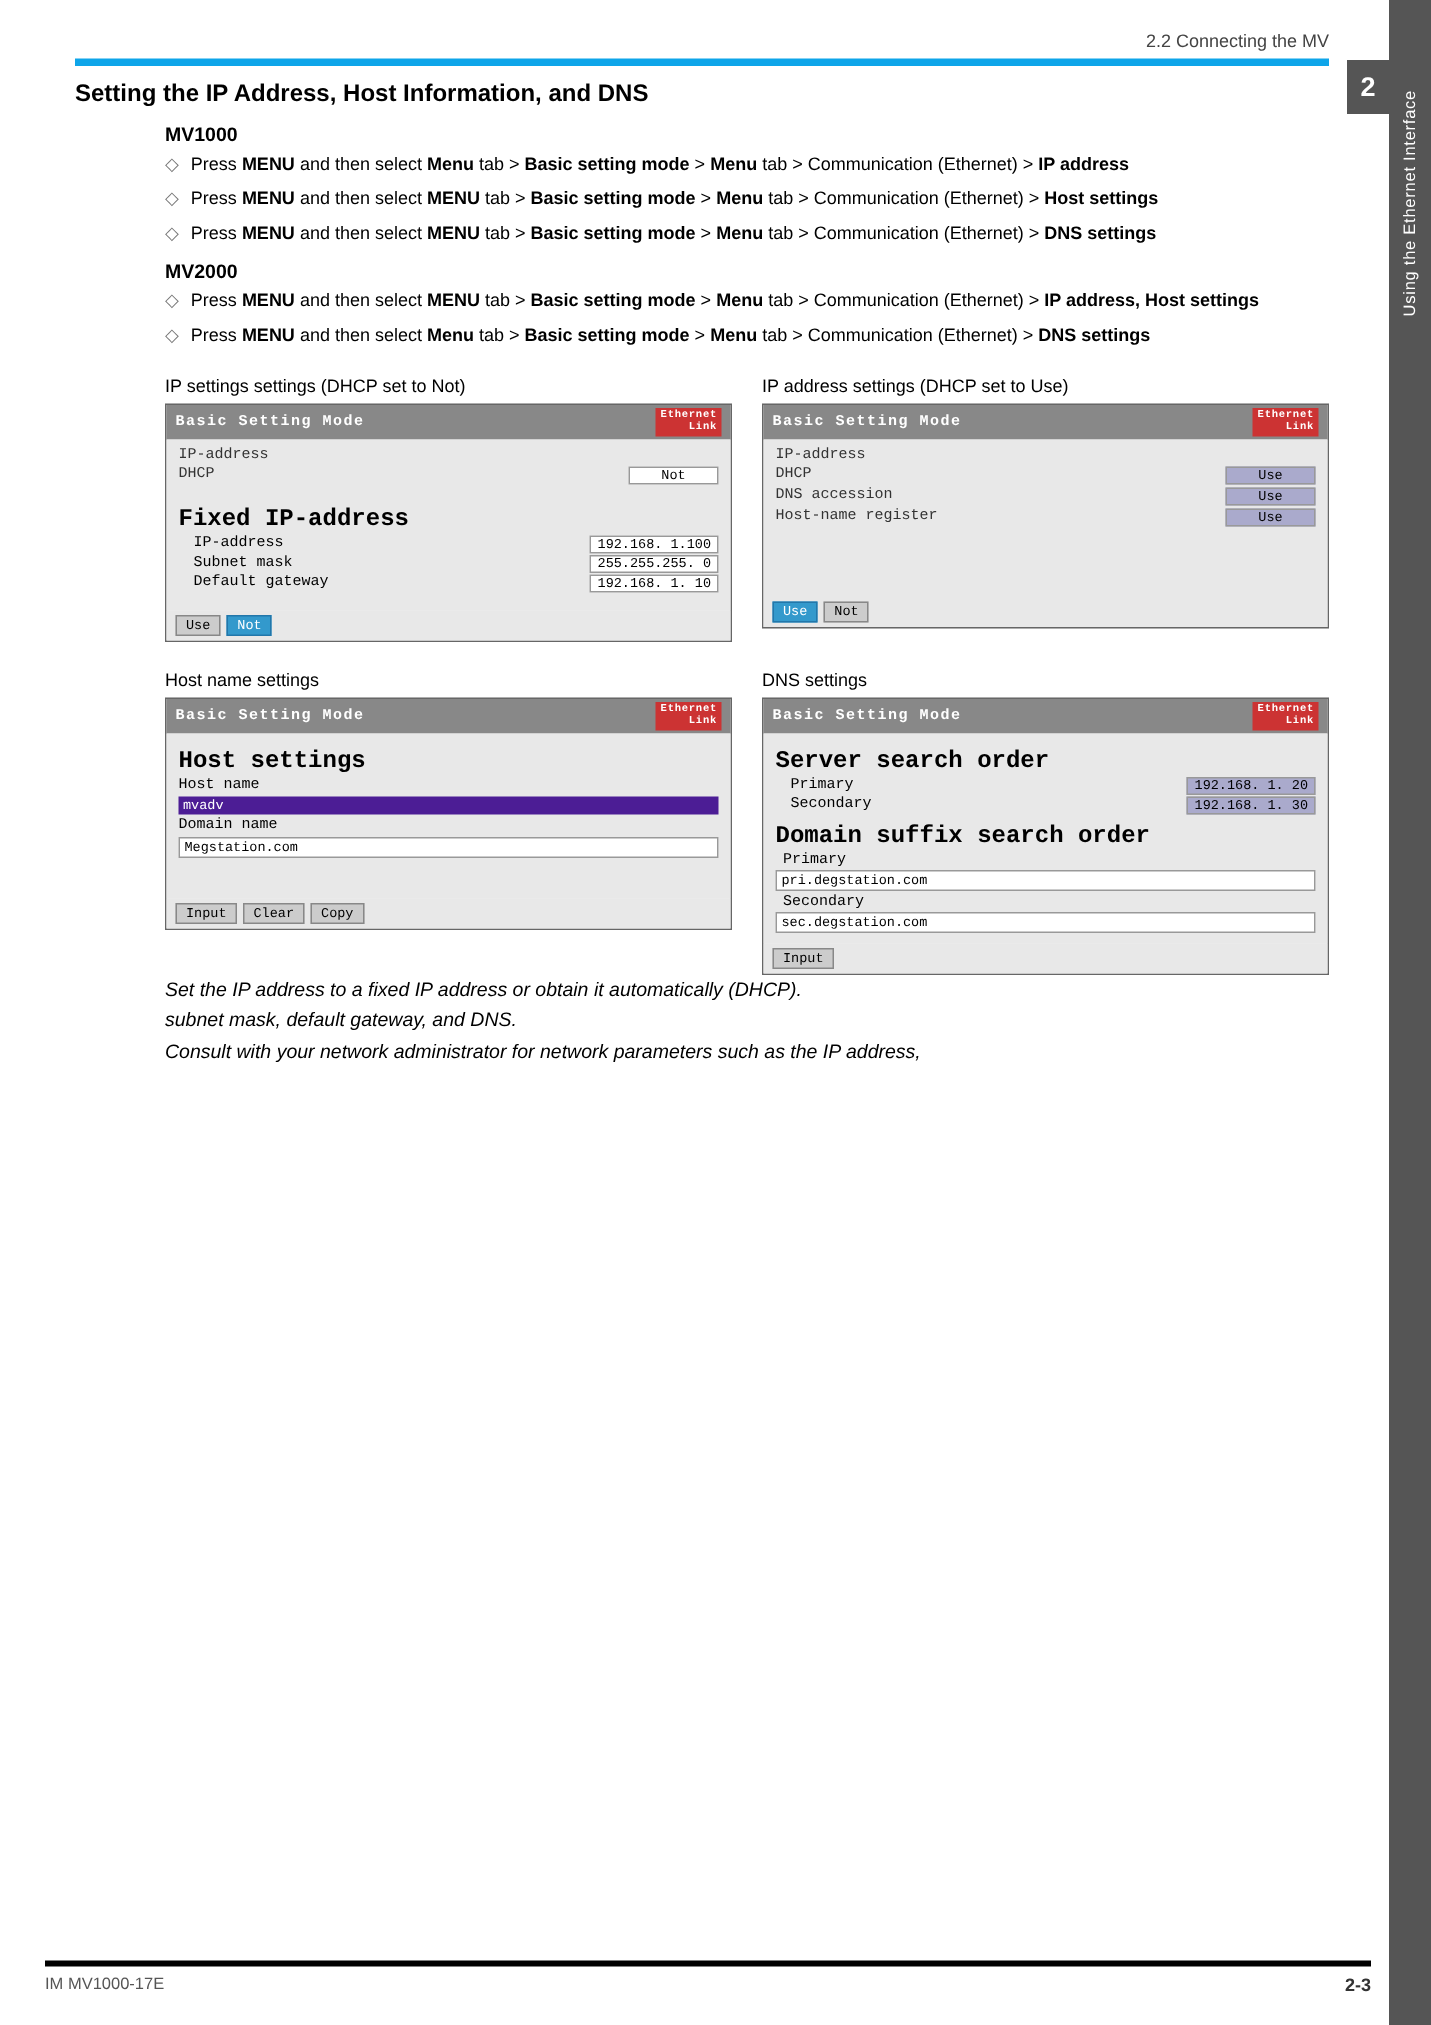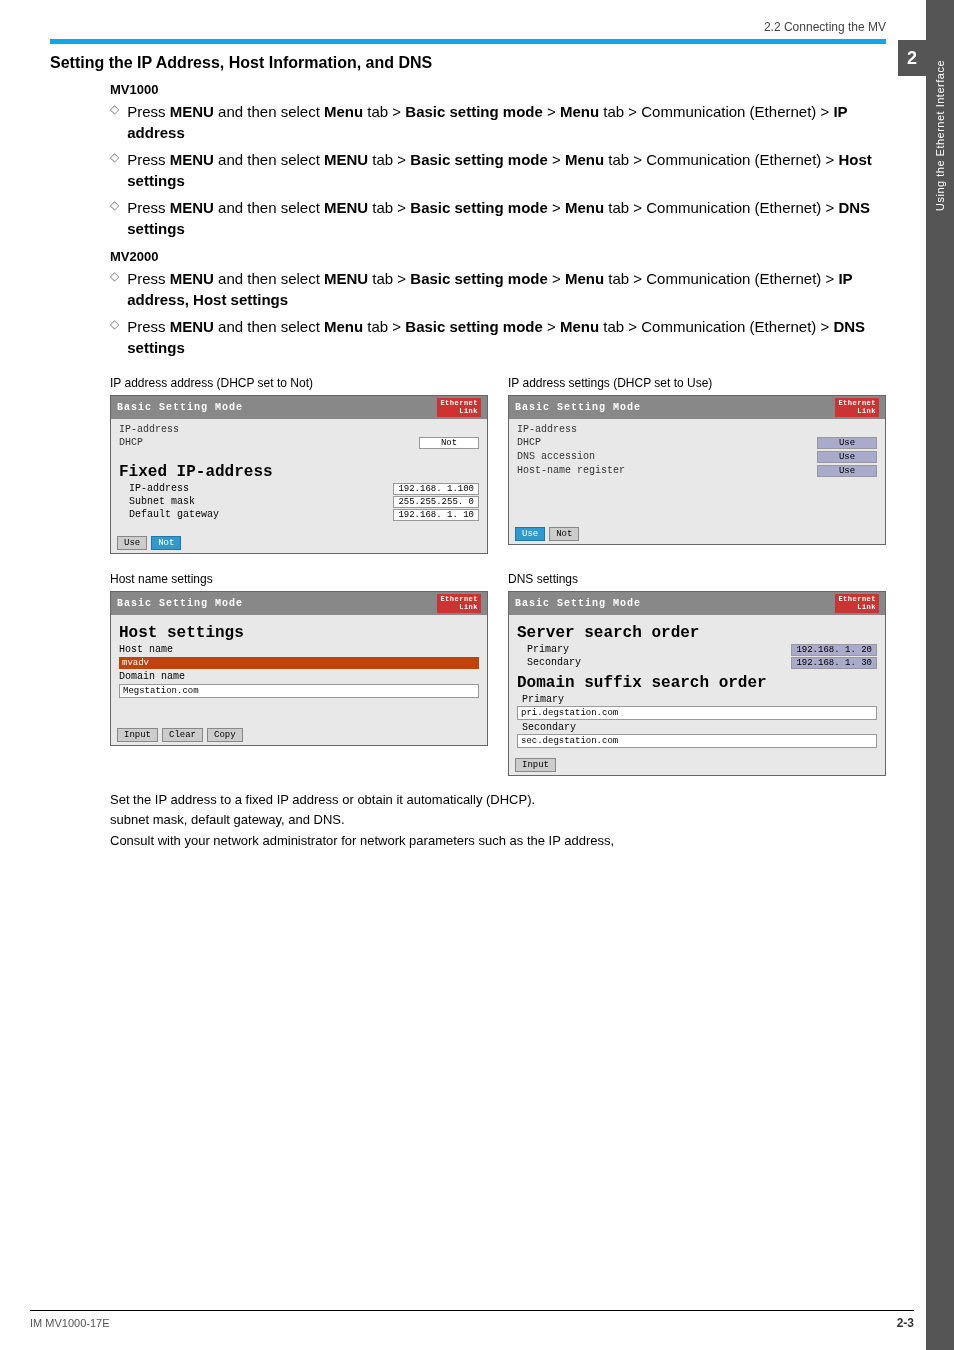--- a/index.html
+++ b/index.html
@@ -94,22 +94,23 @@
 
     .diamond {
       color: #777;
       margin-right: 8px;
       margin-top: 1px;
       font-size: 12px;
       flex-shrink: 0;
     }
 
     .bullet-text {
-      font-size: 15px;
+      font-size: 12px;
       line-height: 1.4;
+      text-align: right;
     }
 
     .bullet-text b {
       font-weight: bold;
     }
 
     .screens-row {
       display: flex;
       gap: 20px;
       margin-top: 18px;
@@ -224,53 +225,53 @@
       font-family: 'Courier New', monospace;
     }
 
     .screen-btn.active {
       background: #3399cc;
       color: #fff;
       border-color: #2277aa;
     }
 
     .screen-input-field {
-      background: #c2410c;
+      background: #4c1d95;
       color: #fff;
       width: 100%;
       padding: 1px 3px;
       font-size: 9px;
       margin-bottom: 2px;
     }
 
     .screen-input-white {
       background: #fff;
       border: 1px solid #999;
       width: 100%;
       padding: 1px 3px;
       font-size: 9px;
       margin-bottom: 2px;
     }
 
     .desc-text {
-      margin-top: 14px;
       margin-left: 60px;
       font-size: 13px;
       line-height: 1.6;
+      font-style: italic;
     }
 
     .footer-bar {
       position: absolute;
       bottom: 20px;
       left: 30px;
       right: 40px;
       display: flex;
       justify-content: space-between;
       align-items: center;
-      border-top: 1px solid #000000;
+      border-top: 4px solid #000000;
       padding-top: 5px;
     }
 
     .footer-left {
       font-size: 11px;
       color: #555;
     }
 
     .footer-right {
       font-size: 12px;
@@ -335,21 +336,21 @@
         <span class="bullet-text">
           Press <b>MENU</b> and then select <b>Menu</b> tab &gt; <b>Basic setting mode</b> &gt; <b>Menu</b> tab &gt; Communication (Ethernet) &gt; <b>DNS settings</b>
         </span>
       </div>
     </div>
 
     <div class="screens-row">
 
       <div class="screen-block">
         <div class="screen-caption">
-          <span>IP address address (DHCP set to Not)</span>
+          <span>IP settings settings (DHCP set to Not)</span>
         </div>
         <div class="screen-frame">
           <div class="screen-header">
             <span class="screen-header-title">Basic Setting Mode</span>
             <div class="ethernet-badge">Ethernet<br>Link</div>
           </div>
           <div class="screen-body">
             <div class="screen-row">
               <span class="screen-row-label">IP-address</span>
               <span></span>

